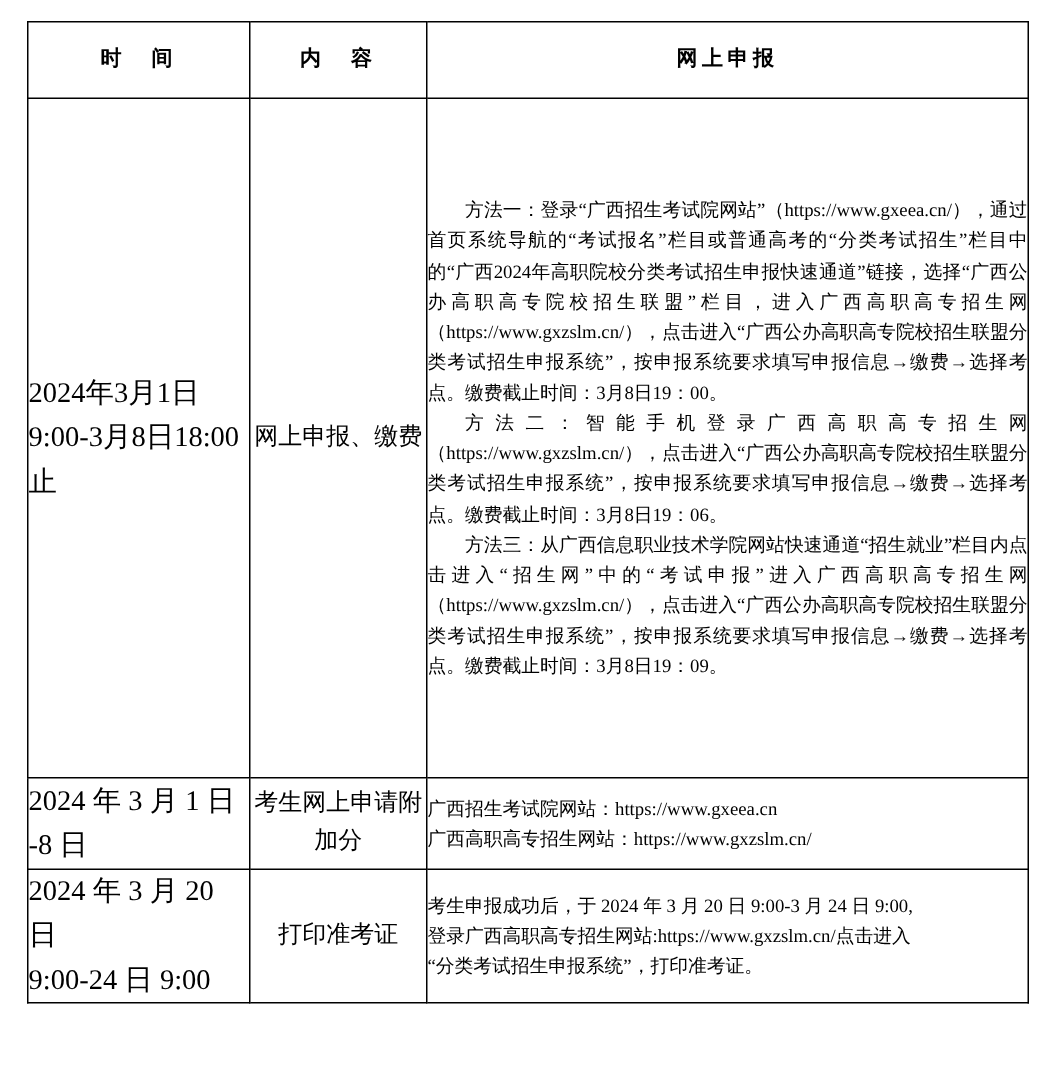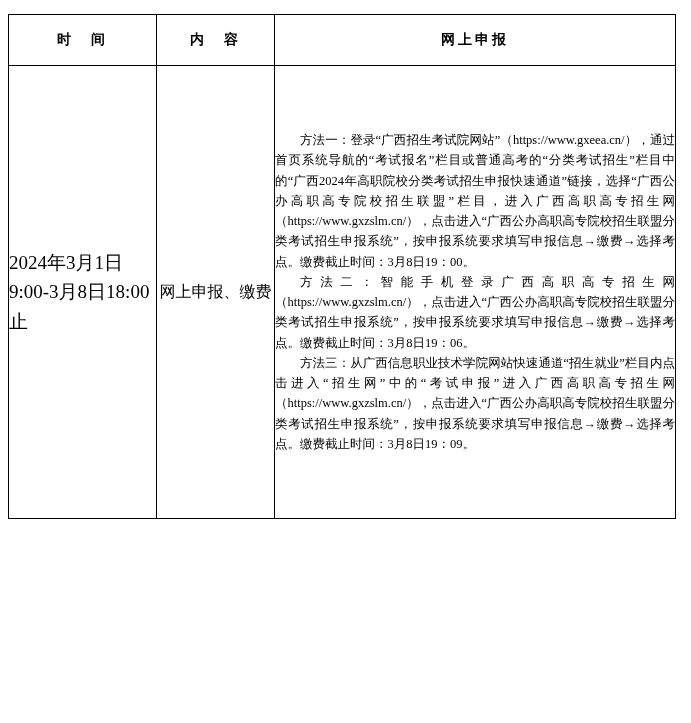--- a/index.html
+++ b/index.html
@@ -12,21 +12,21 @@
     height: 723px;
     font-family: "Liberation Serif", "DejaVu Serif", serif;
     color: #000000;
     overflow: hidden;
   }
   .page {
     position: relative;
     width: 691px;
     height: 723px;
     box-sizing: border-box;
-    padding: 14px 12px 0 8px;
+    padding: 14px 12px 0 18px;
   }
   table.schedule {
     width: 667px;
     border-collapse: collapse;
     table-layout: fixed;
     border: 1px solid #000;
   }
   table.schedule td, table.schedule th {
     border: 1px solid #000;
     vertical-align: middle;
@@ -108,17 +108,40 @@
       <tr class="row-main">
         <td class="time-cell">2024年3月1日9:00-3月8日18:00止</td>
         <td class="content-cell">网上申报、缴费</td>
         <td class="notes-cell">
           <p class="p-indent">方法一：登录“广西招生考试院网站”（https://www.gxeea.cn/），通过首页系统导航的“考试报名”栏目或普通高考的“分类考试招生”栏目中的“广西2024年高职院校分类考试招生申报快速通道”链接，选择“广西公办高职高专院校招生联盟”栏目，进入广西高职高专招生网（https://www.gxzslm.cn/），点击进入“广西公办高职高专院校招生联盟分类考试招生申报系统”，按申报系统要求填写申报信息→缴费→选择考点。缴费截止时间：3月8日19：00。</p>
           <p class="p-indent">方法二：智能手机登录广西高职高专招生网（https://www.gxzslm.cn/），点击进入“广西公办高职高专院校招生联盟分类考试招生申报系统”，按申报系统要求填写申报信息→缴费→选择考点。缴费截止时间：3月8日19：06。</p>
           <p class="p-indent">方法三：从广西信息职业技术学院网站快速通道“招生就业”栏目内点击进入“招生网”中的“考试申报”进入广西高职高专招生网（https://www.gxzslm.cn/），点击进入“广西公办高职高专院校招生联盟分类考试招生申报系统”，按申报系统要求填写申报信息→缴费→选择考点。缴费截止时间：3月8日19：09。</p>
         </td>
       </tr>
 
+      <tr class="row-extra">
+        <td class="time-cell">
+          <span class="line">2024 年 3 月 1 日</span>
+          <span class="line">-8 日</span>
+        </td>
+        <td class="content-cell">考生网上申请附加分</td>
+        <td class="notes-cell">
+          <p class="p-flush">广西招生考试院网站：https://www.gxeea.cn</p>
+          <p class="p-flush">广西高职高专招生网站：https://www.gxzslm.cn/</p>
+        </td>
+      </tr>
 
+      <tr class="row-print">
+        <td class="time-cell">
+          <span class="line">2024 年 3 月 20 日</span>
+          <span class="line">9:00-24 日 9:00</span>
+        </td>
+        <td class="content-cell">打印准考证</td>
+        <td class="notes-cell">
+          <p class="p-flush">考生申报成功后，于 2024 年 3 月 20 日 9:00-3 月 24 日 9:00,</p>
+          <p class="p-flush">登录广西高职高专招生网站:https://www.gxzslm.cn/点击进入</p>
+          <p class="p-flush">“分类考试招生申报系统”，打印准考证。</p>
+        </td>
+      </tr>
 
     </tbody>
   </table>
 </div>
 
 </body></html>

